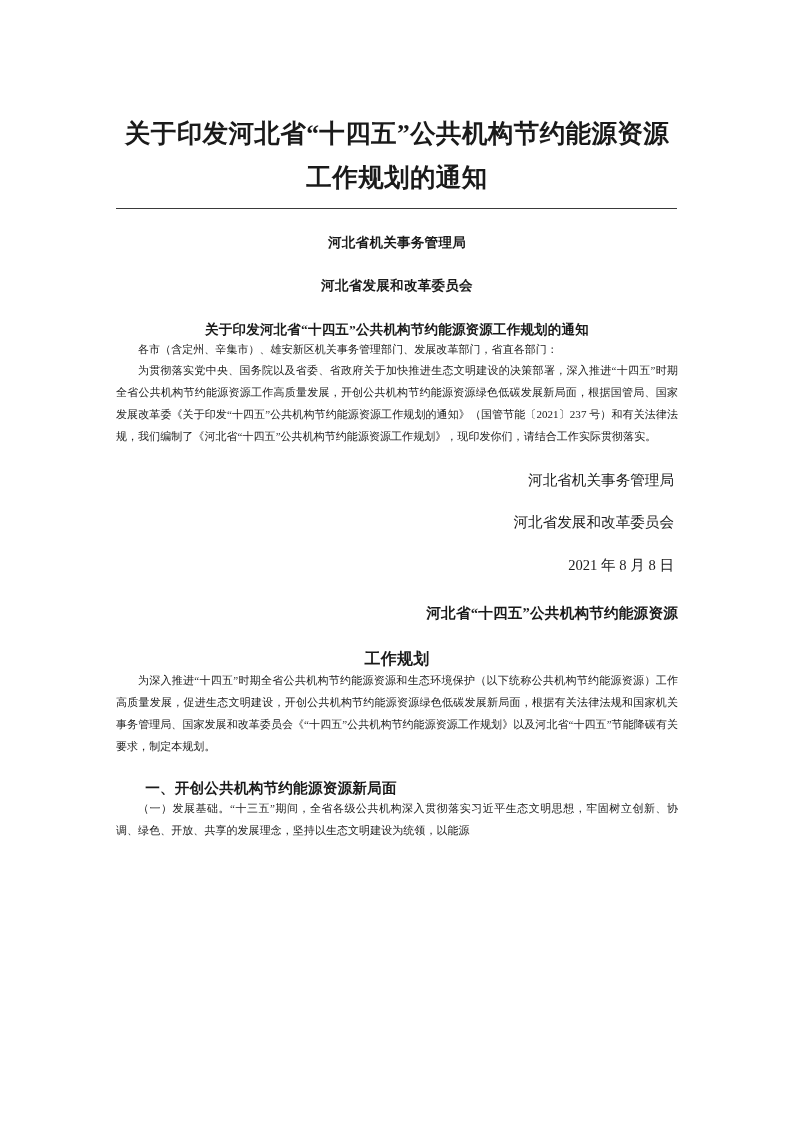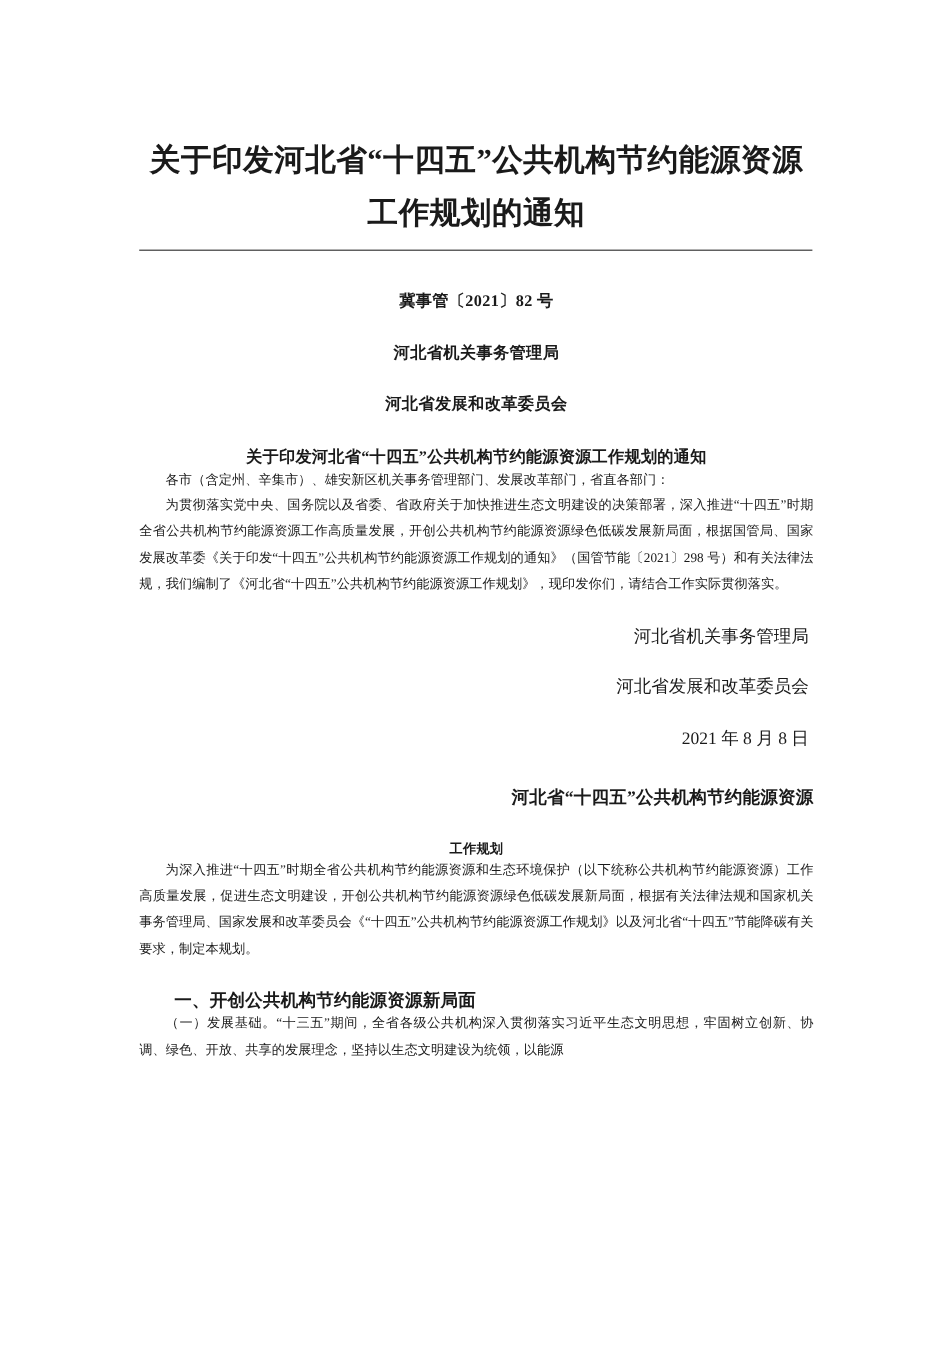--- a/index.html
+++ b/index.html
@@ -105,21 +105,21 @@
   .plan-title {
     text-align: right;
     font-weight: bold;
     font-size: 14.6px;
     margin-top: 24px;
     letter-spacing: 0.2px;
   }
   .plan-title2 {
     text-align: center;
     font-weight: bold;
-    font-size: 11px;
+    font-size: 16px;
     margin-top: 26px;
     letter-spacing: 0.2px;
   }
 
   
   .section-heading {
     font-size: 14.6px;
     font-weight: bold;
     text-indent: 2em;
     margin-top: 22px;
@@ -129,31 +129,30 @@
 </head>
 <body>
 
 <div class="page">
   <div class="content">
 
     <h1 class="doc-title">关于印发河北省“十四五”公共机构节约能源资源工作规划的通知</h1>
 
     <div class="title-rule"></div>
 
-    <div class="doc-number">冀事管〔2021〕82 号</div>
 
     <div class="issuer">河北省机关事务管理局</div>
 
     <div class="issuer">河北省发展和改革委员会</div>
 
     <div class="notice-subtitle">关于印发河北省“十四五”公共机构节约能源资源工作规划的通知</div>
 
     <p class="body-text recipients">各市（含定州、辛集市）、雄安新区机关事务管理部门、发展改革部门，省直各部门：</p>
 
-    <p class="body-text para-gap">为贯彻落实党中央、国务院以及省委、省政府关于加快推进生态文明建设的决策部署，深入推进“十四五”时期全省公共机构节约能源资源工作高质量发展，开创公共机构节约能源资源绿色低碳发展新局面，根据国管局、国家发展改革委《关于印发“十四五”公共机构节约能源资源工作规划的通知》（国管节能〔2021〕298 号）和有关法律法规，我们编制了《河北省“十四五”公共机构节约能源资源工作规划》，现印发你们，请结合工作实际贯彻落实。</p>
+    <p class="body-text para-gap">为贯彻落实党中央、国务院以及省委、省政府关于加快推进生态文明建设的决策部署，深入推进“十四五”时期全省公共机构节约能源资源工作高质量发展，开创公共机构节约能源资源绿色低碳发展新局面，根据国管局、国家发展改革委《关于印发“十四五”公共机构节约能源资源工作规划的通知》（国管节能〔2021〕237 号）和有关法律法规，我们编制了《河北省“十四五”公共机构节约能源资源工作规划》，现印发你们，请结合工作实际贯彻落实。</p>
 
     <div class="sign-block">
       <div class="sign-line s1">河北省机关事务管理局</div>
       <div class="sign-line s2">河北省发展和改革委员会</div>
       <div class="sign-line s3">2021 年 8 月 8 日</div>
     </div>
 
     <div class="plan-title">河北省“十四五”公共机构节约能源资源</div>
 
     <div class="plan-title2">工作规划</div>

